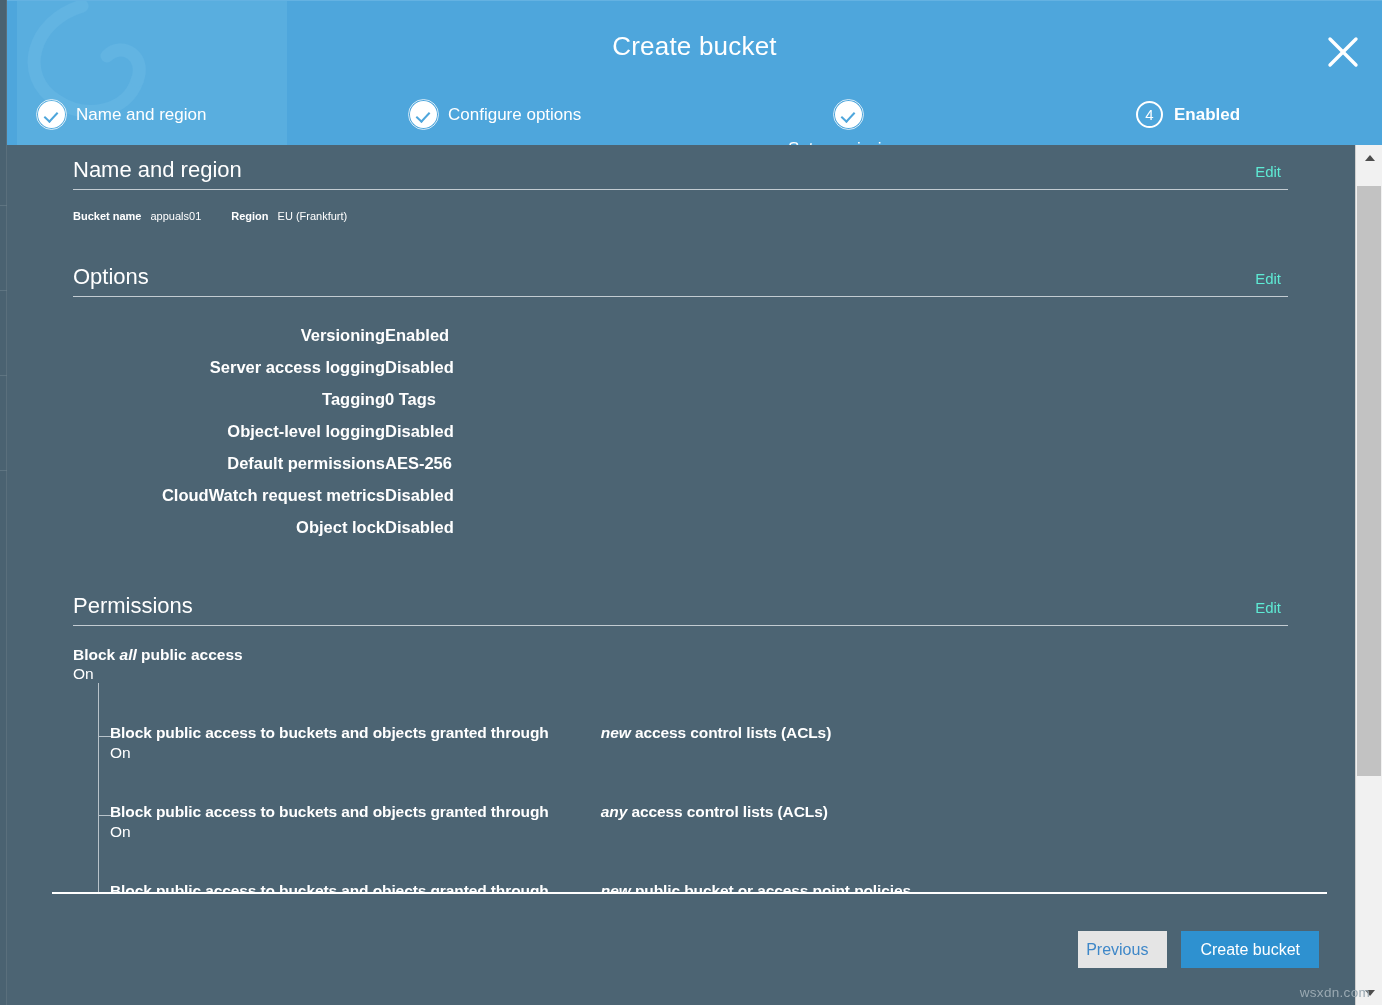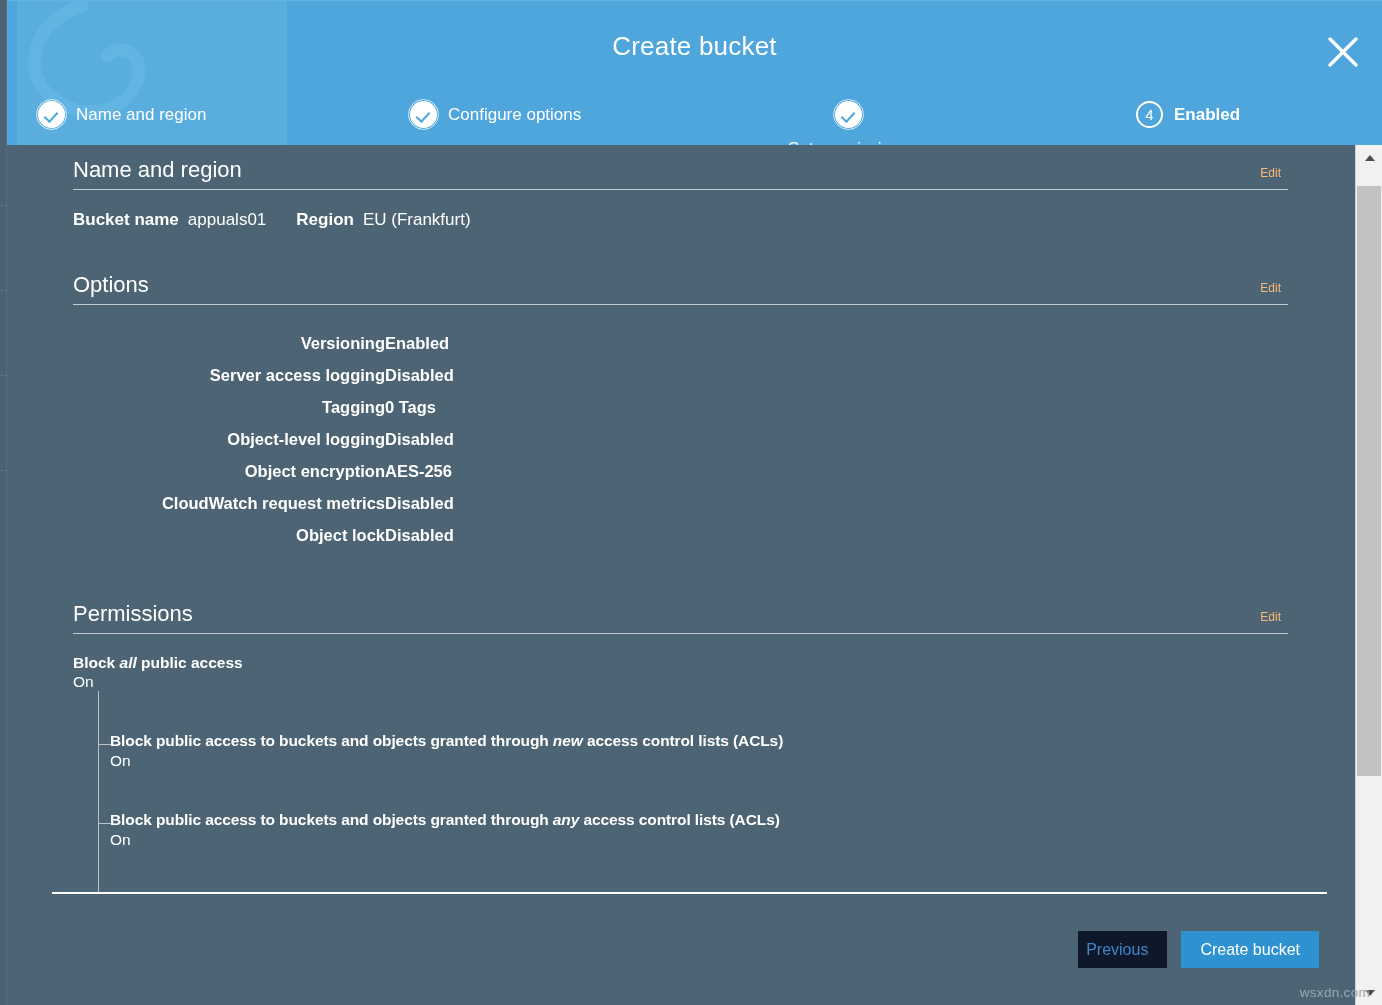--- a/index.html
+++ b/index.html
@@ -170,39 +170,39 @@
     align-items: baseline;
     justify-content: space-between;
     padding-bottom: 6px;
   }
   .section-title {
     color: #ffffff;
     font-size: 22px;
     font-weight: 400;
   }
   .edit-link {
-    color: #fdba74;
-    font-size: 12px;
+    color: #5eead4;
+    font-size: 15px;
     cursor: pointer;
     padding-right: 24px;
   }
   .rule {
     height: 1px;
     background: #c3ccd2;
     margin: 0 0 0 0;
     width: 1215px;
   }
 
   
   .nr-row {
     margin-top: 20px;
     display: flex;
     align-items: baseline;
     color: #fff;
-    font-size: 17px;
+    font-size: 11px;
   }
   .nr-row .lbl { font-weight: bold; }
   .nr-row .val { font-weight: normal; }
   .nr-gap-sm { width: 9px; }
   .nr-gap-lg { width: 30px; }
 
   
   .options-list { margin-top: 22px; }
   .opt-row {
     display: flex;
@@ -252,21 +252,21 @@
     height: 1px;
     background: #b8c3ca;
   }
   .perm-item:first-child .perm-branch { top: 57px; }
   .perm-title {
     font-size: 15.5px;
     font-weight: bold;
     color: #ffffff;
     letter-spacing: -0.1px;
   }
-  .perm-title em { font-style: italic; }
+  .perm-title em { font-style: italic; margin-left: 48px; }
   .perm-state {
     font-size: 15.5px;
     color: #ffffff;
     margin-top: 2px;
   }
 
   
   .vscroll {
     position: absolute;
     right: 0;
@@ -327,21 +327,21 @@
   }
   .btn {
     font-size: 16px;
     padding: 9px 19px;
     cursor: pointer;
     border: none;
     font-family: "Liberation Sans", sans-serif;
     line-height: 1.2;
   }
   .btn-secondary {
-    background: #0f172a;
+    background: #e5e5e5;
     color: #3e87c8;
     padding-left: 8px;
   }
   .btn-primary {
     background: #2e91d0;
     color: #ffffff;
   }
 
   .watermark {
     position: absolute;
@@ -460,21 +460,21 @@
             </div>
             <div class="opt-row">
               <span class="opt-key">Tagging</span>
               <span class="opt-val">0 Tags</span>
             </div>
             <div class="opt-row">
               <span class="opt-key">Object-level logging</span>
               <span class="opt-val">Disabled</span>
             </div>
             <div class="opt-row">
-              <span class="opt-key">Object encryption</span>
+              <span class="opt-key">Default permissions</span>
               <span class="opt-val">AES-256</span>
             </div>
             <div class="opt-row">
               <span class="opt-key">CloudWatch request metrics</span>
               <span class="opt-val">Disabled</span>
             </div>
             <div class="opt-row">
               <span class="opt-key">Object lock</span>
               <span class="opt-val">Disabled</span>
             </div>

